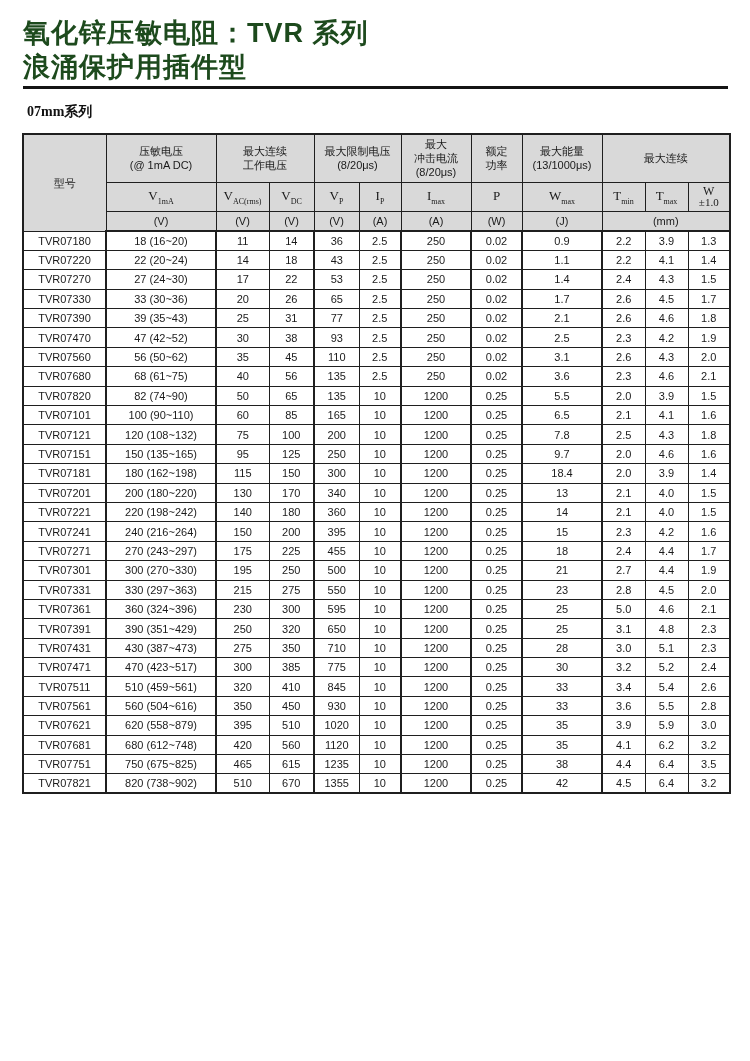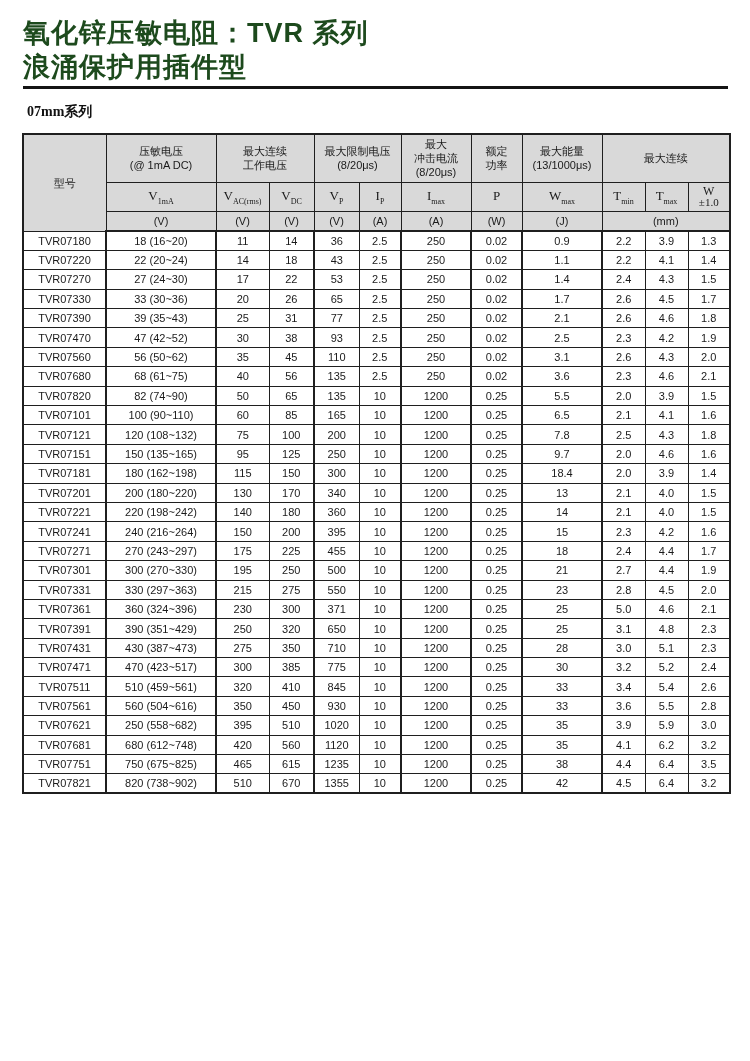--- a/index.html
+++ b/index.html
@@ -424,21 +424,21 @@
           <td>23</td>
           <td>2.8</td>
           <td>4.5</td>
           <td>2.0</td>
         </tr>
         <tr>
           <td>TVR07361</td>
           <td>360 (324~396)</td>
           <td>230</td>
           <td>300</td>
-          <td>371</td>
+          <td>595</td>
           <td>10</td>
           <td>1200</td>
           <td>0.25</td>
           <td>25</td>
           <td>5.0</td>
           <td>4.6</td>
           <td>2.1</td>
         </tr>
         <tr>
           <td>TVR07391</td>
@@ -505,21 +505,21 @@
           <td>10</td>
           <td>1200</td>
           <td>0.25</td>
           <td>33</td>
           <td>3.6</td>
           <td>5.5</td>
           <td>2.8</td>
         </tr>
         <tr>
           <td>TVR07621</td>
-          <td>250 (558~682)</td>
+          <td>620 (558~879)</td>
           <td>395</td>
           <td>510</td>
           <td>1020</td>
           <td>10</td>
           <td>1200</td>
           <td>0.25</td>
           <td>35</td>
           <td>3.9</td>
           <td>5.9</td>
           <td>3.0</td>

